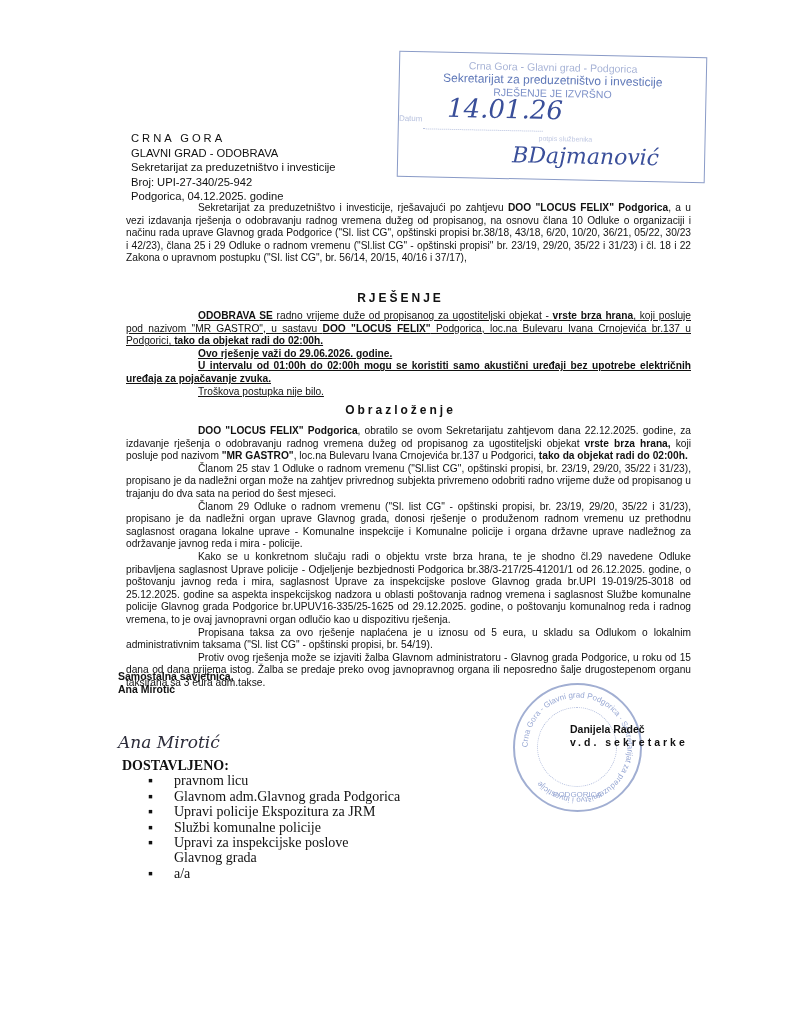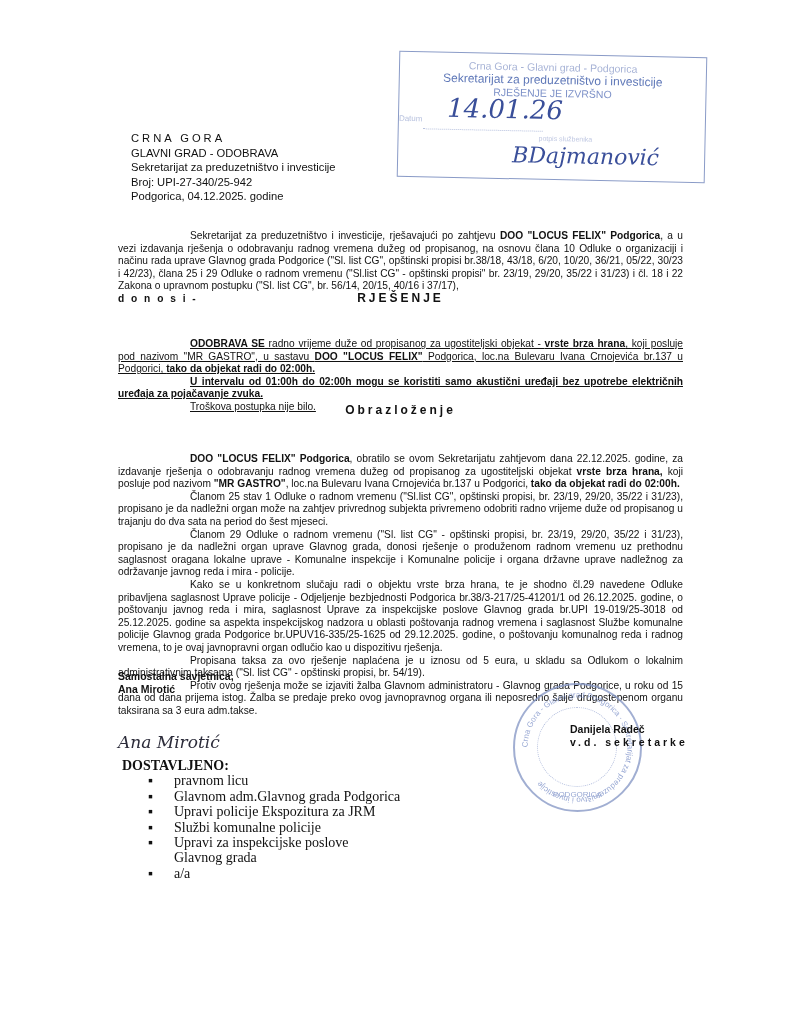--- a/index.html
+++ b/index.html
@@ -13,21 +13,21 @@
   .stamp-box .l3 { color:#7d91c8; }
   .stamp-box .datum { position:absolute; left:0; top:62px; font-size:8px; color:#b7c1de; }
   .stamp-box .dline { position:absolute; left:24px; top:76px; width:120px; border-bottom:1px dotted #b7c1de; }
   .stamp-box .hw-date { position:absolute; left:48px; top:40px; font-family:"DejaVu Serif", serif; font-style:italic;
                         font-size:26px; color:#3a4f9a; }
   .stamp-box .potpis { position:absolute; left:140px; top:80px; font-size:7px; color:#c0c8e2; }
   .stamp-box .hw-sig { position:absolute; left:114px; top:88px; font-family:"DejaVu Serif", serif; font-style:italic;
                        font-size:22px; color:#3a4f9a; }
   .header { left:131px; top:131px; font-size:11.2px; line-height:14.6px; }
   .header .spaced { letter-spacing:3px; }
-  .body-text { left:118px; width:565px; font-size:10.2px; line-height:12.6px; text-align:justify;margin-top:28px; }
+  .body-text { left:126px; width:565px; font-size:10.2px; line-height:12.6px; text-align:justify; }
   .body-text p { margin:0; }
   .ind { text-indent:72px; }
   b { font-weight:bold; }
   .title { left:118px; width:565px; text-align:center; font-weight:bold; font-size:12px; letter-spacing:3px; }
   .sig-left { left:118px; top:670px; font-size:10.5px; line-height:12.6px; font-weight:bold; }
   .hw-ana { left:118px; top:732px; font-family:"DejaVu Serif", serif; font-style:italic; font-size:17px; color:#2c2c3a; }
   .dost { left:122px; top:758px; font-size:14px; line-height:15.4px;font-family:Liberation Serif, serif; }
   .dost .head { font-weight:bold; }
   .dost ul { margin:0; padding:0 0 0 26px; list-style:none; }
   .dost li { position:relative; padding-left:26px; }
@@ -56,27 +56,27 @@
 <div class="abs header">
   <div class="spaced">CRNA GORA</div>
   <div>GLAVNI GRAD - ODOBRAVA</div>
   <div>Sekretarijat za preduzetništvo i investicije</div>
   <div>Broj: UPI-27-340/25-942</div>
   <div>Podgorica, 04.12.2025. godine</div>
 </div>
 
 <div class="abs body-text" style="top:202px;">
   <p class="ind"><span>Sekretarijat za preduzetništvo i investicije, rješavajući po zahtjevu </span><b>DOO "LOCUS FELIX" Podgorica</b><span>, a u vezi izdavanja rješenja o odobravanju radnog vremena dužeg od propisanog, na osnovu  člana 10 Odluke o organizaciji i načinu rada uprave Glavnog grada  Podgorice ("Sl. list CG", opštinski propisi br.38/18, 43/18, 6/20, 10/20, 36/21, 05/22, 30/23 i 42/23), člana 25 i 29 Odluke o radnom vremenu ("Sl.list CG" - opštinski propisi" br. 23/19, 29/20, 35/22 i 31/23) i čl. 18 i 22 Zakona o upravnom  postupku ("Sl. list CG", br. 56/14, 20/15, 40/16 i 37/17),</span></p>
-  <p style="font-weight:bold; letter-spacing:2px;">d o n o s i -</p>
 </div>
 
 <div class="abs title" style="top:291px;">RJEŠENJE</div>
 
 <div class="abs body-text" style="top:310px;text-decoration:underline;">
   <p class="ind"><b>ODOBRAVA SE</b><span> radno vrijeme duže od propisanog za ugostiteljski objekat - </span><b>vrste brza hrana</b><span>, koji posluje pod nazivom "MR GASTRO", u sastavu </span><b>DOO "LOCUS FELIX"</b><span> Podgorica, loc.na Bulevaru Ivana Crnojevića br.137 u Podgorici, </span><b>tako da objekat radi do 02:00h.</b></p>
+  <p class="ind" style="font-weight:bold;">Ovo rješenje važi do 29.06.2026. godine.</p>
   <p class="ind" style="font-weight:bold;">U intervalu od 01:00h do 02:00h mogu se koristiti samo akustični uređaji bez upotrebe električnih uređaja za pojačavanje zvuka.</p>
   <p class="ind">Troškova postupka nije bilo.</p>
 </div>
 
 <div class="abs title" style="top:403px; letter-spacing:3px;">Obrazloženje</div>
 
 <div class="abs body-text" style="top:425px;">
   <p class="ind"><b>DOO "LOCUS FELIX" Podgorica</b><span>, obratilo se ovom Sekretarijatu zahtjevom dana 22.12.2025. godine, za izdavanje rješenja o odobravanju radnog vremena dužeg od propisanog za ugostiteljski objekat </span><b>vrste brza hrana,</b><span> koji posluje pod nazivom </span><b>"MR GASTRO"</b><span>, loc.na Bulevaru Ivana Crnojevića br.137 u Podgorici, </span><b>tako da objekat radi do 02:00h.</b></p>
   <p class="ind">Članom 25 stav 1 Odluke o radnom vremenu ("Sl.list CG", opštinski propisi, br. 23/19, 29/20, 35/22 i 31/23), propisano je da nadležni organ može na zahtjev privrednog subjekta privremeno odobriti radno vrijeme duže od propisanog u trajanju do dva sata na period do šest mjeseci.</p>
   <p class="ind">Članom 29 Odluke o radnom vremenu ("Sl. list CG" - opštinski propisi, br. 23/19, 29/20, 35/22 i 31/23), propisano je da nadležni organ uprave Glavnog grada, donosi rješenje o produženom radnom vremenu uz prethodnu saglasnost oragana lokalne uprave - Komunalne inspekcije i Komunalne policije i organa državne uprave nadležnog za održavanje javnog reda i mira - policije.</p>

